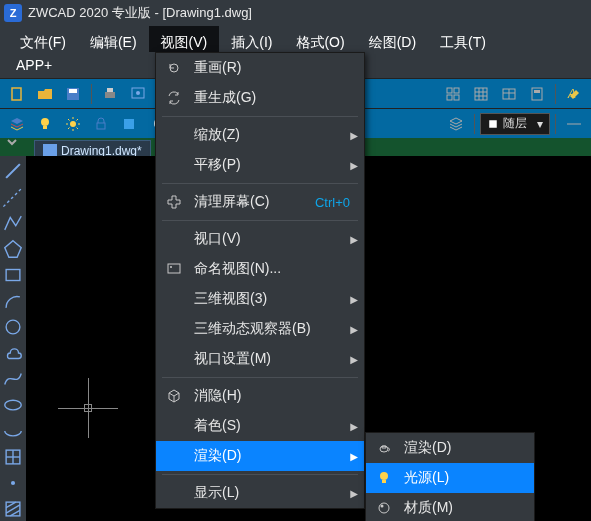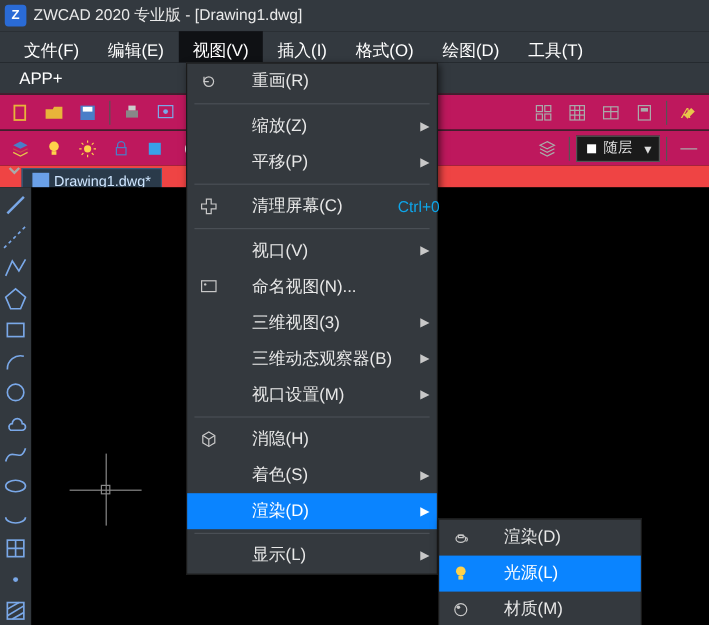--- a/index.html
+++ b/index.html
@@ -9,42 +9,42 @@
   .title-bar .logo { width: 18px; height: 18px; background: #2a6bd6; border-radius: 3px; display:flex; align-items:center; justify-content:center; font-size:11px; color:#fff; font-weight:bold;}
   .title-bar .title { color:#eaeaea; font-size:13px; }
   
   .menu-bar { height: 26px; background: #33393f; display: flex; align-items: stretch; padding-left: 8px; }
   .menu-bar .item { padding: 0 12px; display:flex; align-items:flex-end; color:#fff; font-size:14px; cursor:default;}
   .menu-bar .item.active { background:#0f1114; }
   
   .menu-bar2 { height: 26px; background: #33393f; display:flex; align-items:center; padding-left:4px;}
   .menu-bar2 .app { color:#fff; font-size:14px; padding:0 12px;}
   
-  .toolbar { height: 30px; background: #be185d; border-top:1px solid #222; display:flex; align-items:center; padding:0 4px; gap:2px;}
+  .toolbar { height: 30px; background: #0369a1; border-top:1px solid #222; display:flex; align-items:center; padding:0 4px; gap:2px;}
   .tool-btn { width:26px; height:24px; display:flex; align-items:center; justify-content:center; color:#c8c8c8; }
   .tool-btn svg { width:16px; height:16px; }
   .tool-sep { width:1px; height:20px; background:#555; margin:0 3px;}
   .layer-combo { height:22px; background:#1a1a1a; border:1px solid #555; display:flex; align-items:center; padding:0 6px; gap:4px; min-width:70px; color:#ddd; font-size:12px;}
   .layer-combo .down { margin-left:auto; }
   
-  .doc-tab-row { height: 24px; background:#ef4444; display:flex; align-items:flex-end; padding-left:18px; gap:0;}
+  .doc-tab-row { height: 24px; background:#14532d; display:flex; align-items:flex-end; padding-left:34px; gap:0;}
   .doc-tab { height:22px; background:#2a3a4a; border:1px solid #3a5a7a; padding:0 8px; display:flex; align-items:center; gap:4px; color:#cfe6ff; font-size:12px; font-family:monospace;}
   .doc-tab .ficon { width:14px; height:14px; background:#6aa0e8; display:inline-block;}
   
   .canvas { position:absolute; left:0; top:156px; right:0; bottom:0; background:#000; }
   .left-palette { position:absolute; left:0; top:156px; width:26px; bottom:0; background:#33393f; display:flex; flex-direction:column; align-items:center; gap:4px; padding-top:4px;}
   .left-palette .pbtn { width:22px; height:22px; display:flex; align-items:center; justify-content:center;}
   .cursor-cross { position:absolute; left:58px; top:378px; width:60px; height:60px; }
   .cursor-cross::before, .cursor-cross::after { content:""; position:absolute; background:#888;}
   .cursor-cross::before { left:50%; top:0; width:1px; height:100%; }
   .cursor-cross::after { top:50%; left:0; height:1px; width:100%; }
   .cursor-cross .sq { position:absolute; left:50%; top:50%; width:8px; height:8px; border:1px solid #888; transform:translate(-50%,-50%);}
   
   .menu { position:absolute; background:#34393e; border:1px solid #1a1a1a; box-shadow: 2px 2px 6px rgba(0,0,0,0.6); font-size:14px; color:#e8e8e8;}
-  .menu .row { height:30px; display:flex; align-items:center; padding:0 14px 0 8px; gap:26px; position:relative; }
+  .menu .row { height:30px; display:flex; align-items:center; padding:0 14px 0 8px; gap:10px; position:relative; }
   .menu .row.hover { background:#0a84ff; color:#fff;}
   .menu .row .ic { width:20px; height:20px; display:flex; align-items:center; justify-content:center; color:#c8c8c8; flex-shrink:0;}
   .menu .row .ic svg { width:16px; height:16px; }
   .menu .row .lbl { flex:1; white-space:nowrap; }
   .menu .row .shortcut { color:#0ea5e9; font-size:13px; margin-left:20px;}
   .menu .row .arrow { position:absolute; right:6px; font-size:10px; color:#c8c8c8;}
   .menu .row.hover .arrow, .menu .row.hover .ic, .menu .row.hover .shortcut { color:#fff;}
   .menu .sep { height:1px; background:#4a4f55; margin:3px 6px;}
   #main-menu { left:155px; top:52px; width:210px; }
   #sub-menu { left:365px; top:432px; width:170px; }
@@ -327,20 +327,29 @@
 <div id="main-menu" class="menu">
   <div class="row">
     <span class="ic">
         <svg viewBox="0 0 16 16">
           <path d="M4 8a4 4 0 108 0 4 4 0 00-8 0" fill="none" stroke="currentColor"></path>
           <path d="M4 4v4h4" fill="none" stroke="currentColor"></path>
         </svg>
       </span>
     <span class="lbl">重画(R)</span>
   </div>
+  <div class="row">
+    <span class="ic">
+        <svg viewBox="0 0 16 16">
+          <path d="M3 6a5 5 0 019-2M13 10a5 5 0 01-9 2" fill="none" stroke="currentColor"></path>
+          <path d="M12 2v3h-3M4 14v-3h3" fill="none" stroke="currentColor"></path>
+        </svg>
+      </span>
+    <span class="lbl">重生成(G)</span>
+  </div>
   <div class="sep"></div>
   <div class="row">
     <span class="ic"></span>
     <span class="lbl">缩放(Z)</span>
     <span class="arrow">▶</span>
   </div>
   <div class="row">
     <span class="ic"></span>
     <span class="lbl">平移(P)</span>
     <span class="arrow">▶</span>

